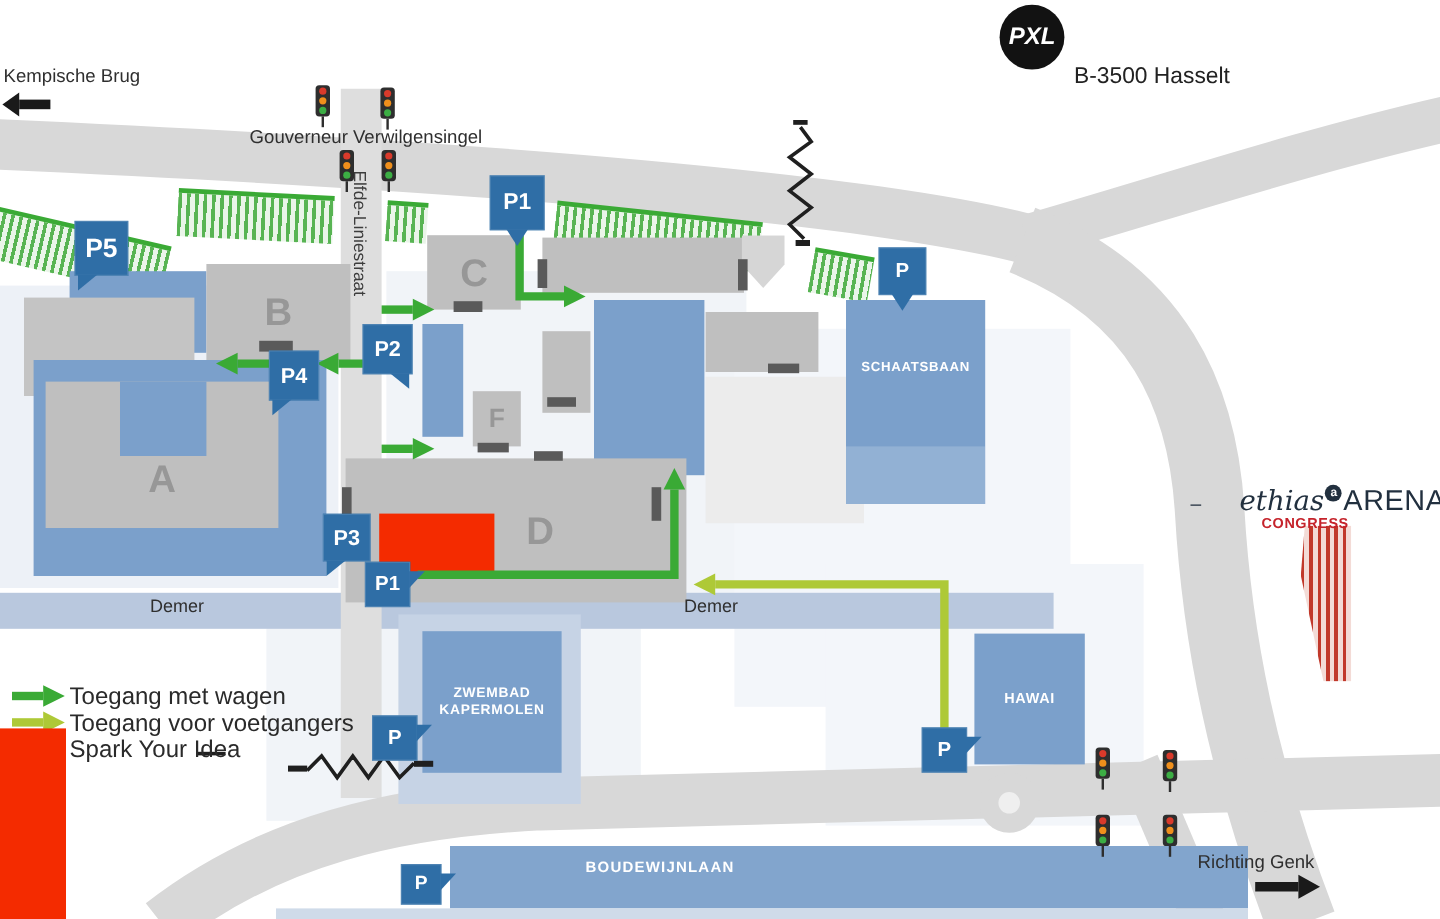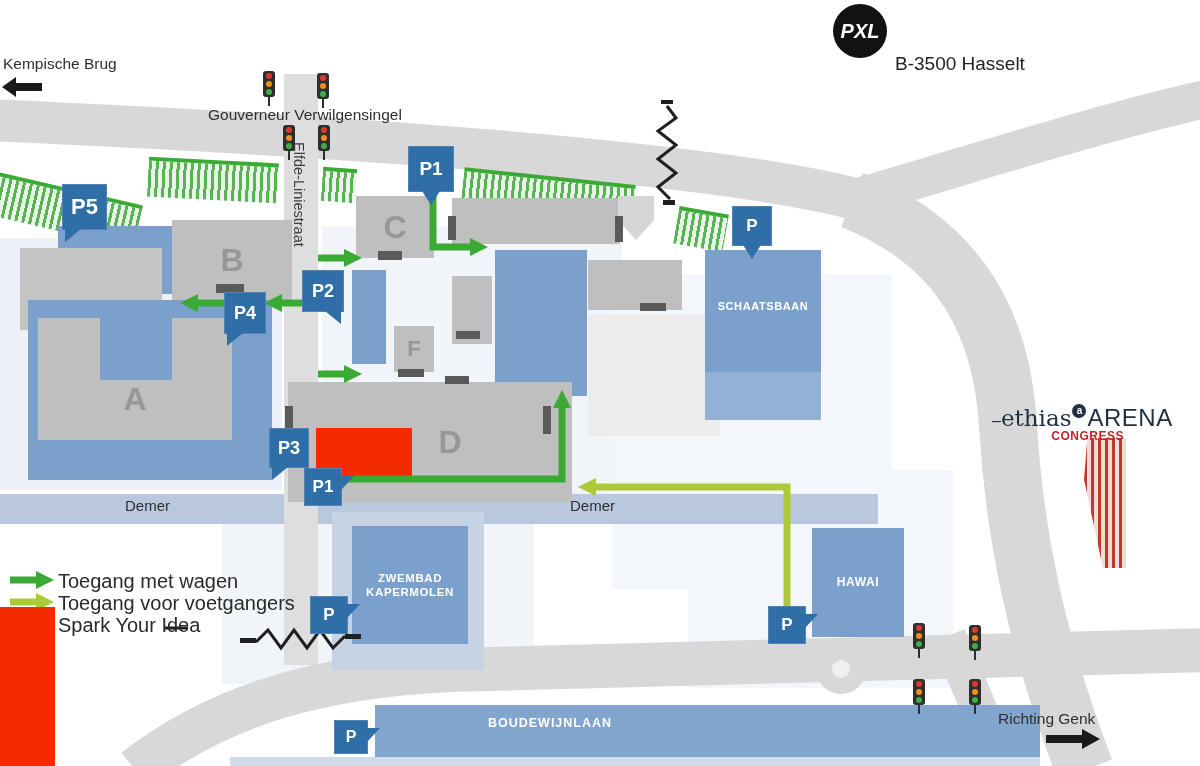--- a/index.html
+++ b/index.html
@@ -41,21 +41,21 @@
   
   .logo-circle{position:absolute;left:833px;top:4px;width:54px;height:54px;border-radius:50%;
                background:#121212;color:#fff;display:flex;align-items:center;justify-content:center;
                font-weight:900;font-size:20px;font-style:italic;z-index:8;}
   .brand{position:absolute;left:894px;top:14px;font-size:35px;font-weight:800;color:#121212;
          letter-spacing:.5px;z-index:8;}
   .addr{position:absolute;left:895px;top:52px;color:#222;font-size:19px;line-height:23px;z-index:8;}
   .addr .org{font-weight:800;font-size:20px;}
   
   .arena-logo{position:absolute;left:992px;top:404px;z-index:8;color:#22303f;white-space:nowrap;}
-  .arena-logo .eth{font-family:"DejaVu Serif",serif;font-size:23px;}
+  .arena-logo .eth{font-family:"DejaVu Serif",serif;font-style:italic;font-size:23px;margin-left:32px;}
   .arena-logo .sup{display:inline-block;width:14px;height:14px;border-radius:50%;background:#22303f;
                    color:#fff;font-size:10px;font-weight:700;text-align:center;line-height:14px;
                    vertical-align:top;margin:0 1px;}
   .arena-logo .arena{font-size:24px;font-weight:400;letter-spacing:.5px;}
   .arena-city{position:absolute;left:1040px;top:429px;width:84px;text-align:right;
               color:#c5232b;font-weight:700;font-size:12px;letter-spacing:.5px;z-index:8;}
   .arena-stripes{position:absolute;left:1084px;top:438px;width:42px;height:130px;
                  background:repeating-linear-gradient(90deg,#c1392b 0 3px,#f3dbd6 3px 7px);
                  clip-path:polygon(8% 0,100% 0,100% 100%,45% 100%,0 32%);z-index:3;}
   

